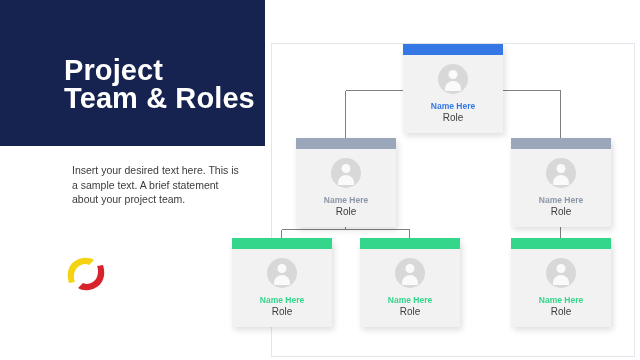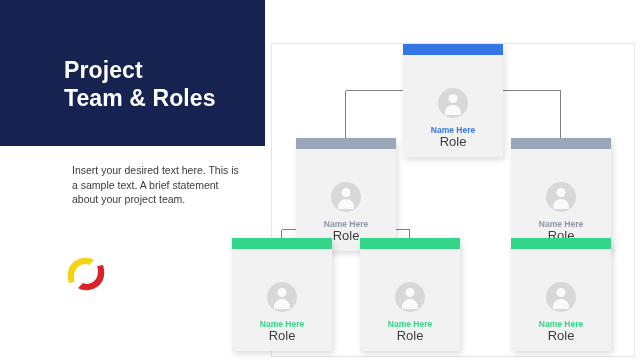--- a/index.html
+++ b/index.html
@@ -22,21 +22,21 @@
     top: 0;
     width: 265px;
     height: 146px;
     background: #16224f;
   }
   #title-heading {
     position: absolute;
     left: 64px;
     top: 56px;
     color: #ffffff;
-    font-size: 23px;
+    font-size: 29px;
     font-weight: bold;
     line-height: 28px;
     letter-spacing: 0.1px;
     white-space: pre-line;
   }
 
   
   #body-text {
     position: absolute;
     left: 72px;
@@ -84,21 +84,20 @@
     background: #f2f2f2;
     box-shadow: 2px 3px 6px rgba(0,0,0,0.13);
   }
   .node-bar {
     height: 11px;
     width: 100%;
   }
   .node-body {
     padding: 9px 4px 9px 4px;
     text-align: center;
-    margin-top: 24px;
   }
   .avatar {
     width: 30px;
     height: 30px;
     border-radius: 50%;
     background: #d8d8d8;
     margin: 0 auto 7px auto;
     position: relative;
   }
   .avatar .av-head {
@@ -120,21 +119,21 @@
     height: 10px;
     border-radius: 8px 8px 0 0;
     background: #fafafa;
   }
   .node-name {
     font-size: 8.5px;
     font-weight: bold;
     line-height: 11px;
   }
   .node-role {
-    font-size: 13px;
+    font-size: 10px;
     color: #3d3d3d;
     line-height: 12px;
   }
 
   
   .bar-blue  { background: #3577e5; }
   .bar-slate { background: #9aa7ba; }
   .bar-green { background: #33d68a; }
   .name-blue  { color: #3577e5; }
   .name-slate { color: #8b97a8; }

